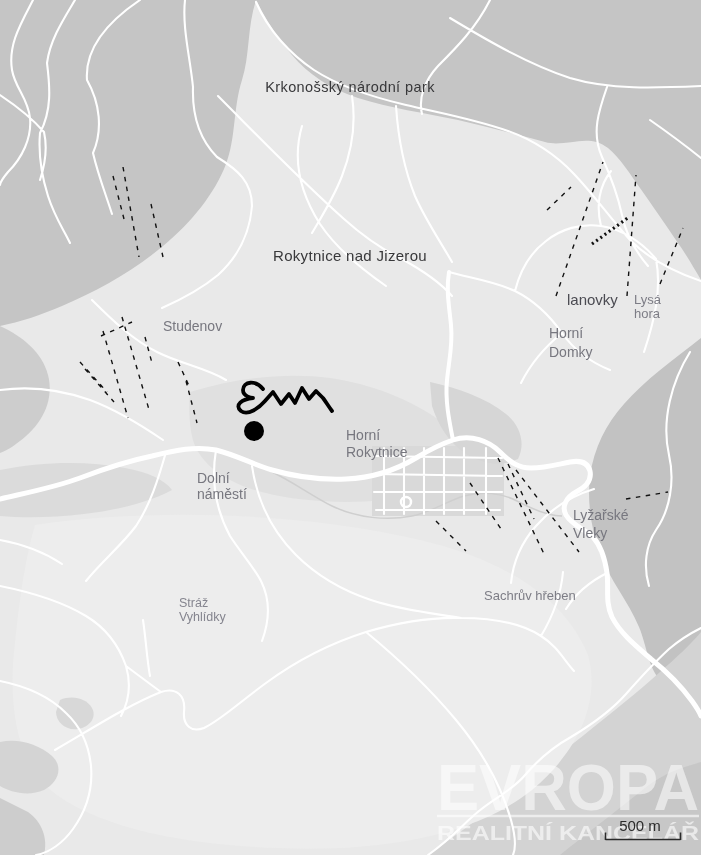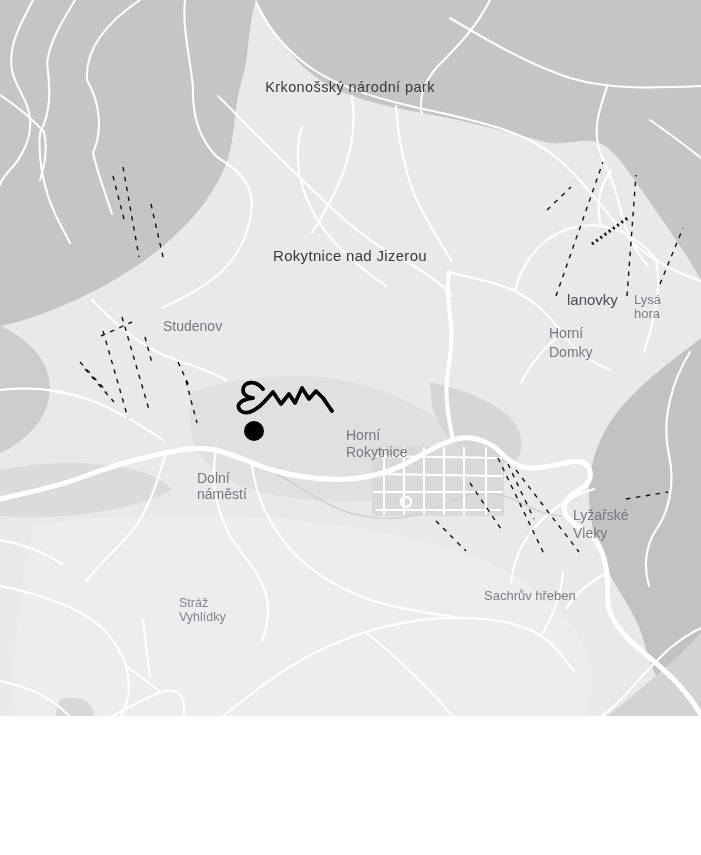--- a/index.html
+++ b/index.html
@@ -1,16 +1,16 @@
 <!DOCTYPE html>
 <html><head>
 <meta charset="utf-8">
 <style>
   html,body{margin:0;padding:0;background:#fff;}
-  .stage{position:relative;width:701px;height:716px;overflow:hidden;background:#e9e9e9;
+  .stage{position:relative;width:701px;height:855px;overflow:hidden;background:#e9e9e9;
          font-family:"Liberation Sans",sans-serif;}
   svg{display:block;width:701px;height:855px;}
   text{font-family:"Liberation Sans",sans-serif;}
   .lbl-dark{fill:#38383a;font-size:14.5px;letter-spacing:.4px;}
   .lbl-town{fill:#38383a;font-size:15px;letter-spacing:.3px;}
   .lbl-md{fill:#4b4b52;font-size:15px;}
   .lbl-gray{fill:#77777f;font-size:14px;}
   .lbl-gray-sm{fill:#7d7d86;font-size:13px;}
   .lbl-faint{fill:#85858f;font-size:12.5px;}
   .wm-big{fill:rgba(255,255,255,.55);font-size:64px;font-weight:bold;}

